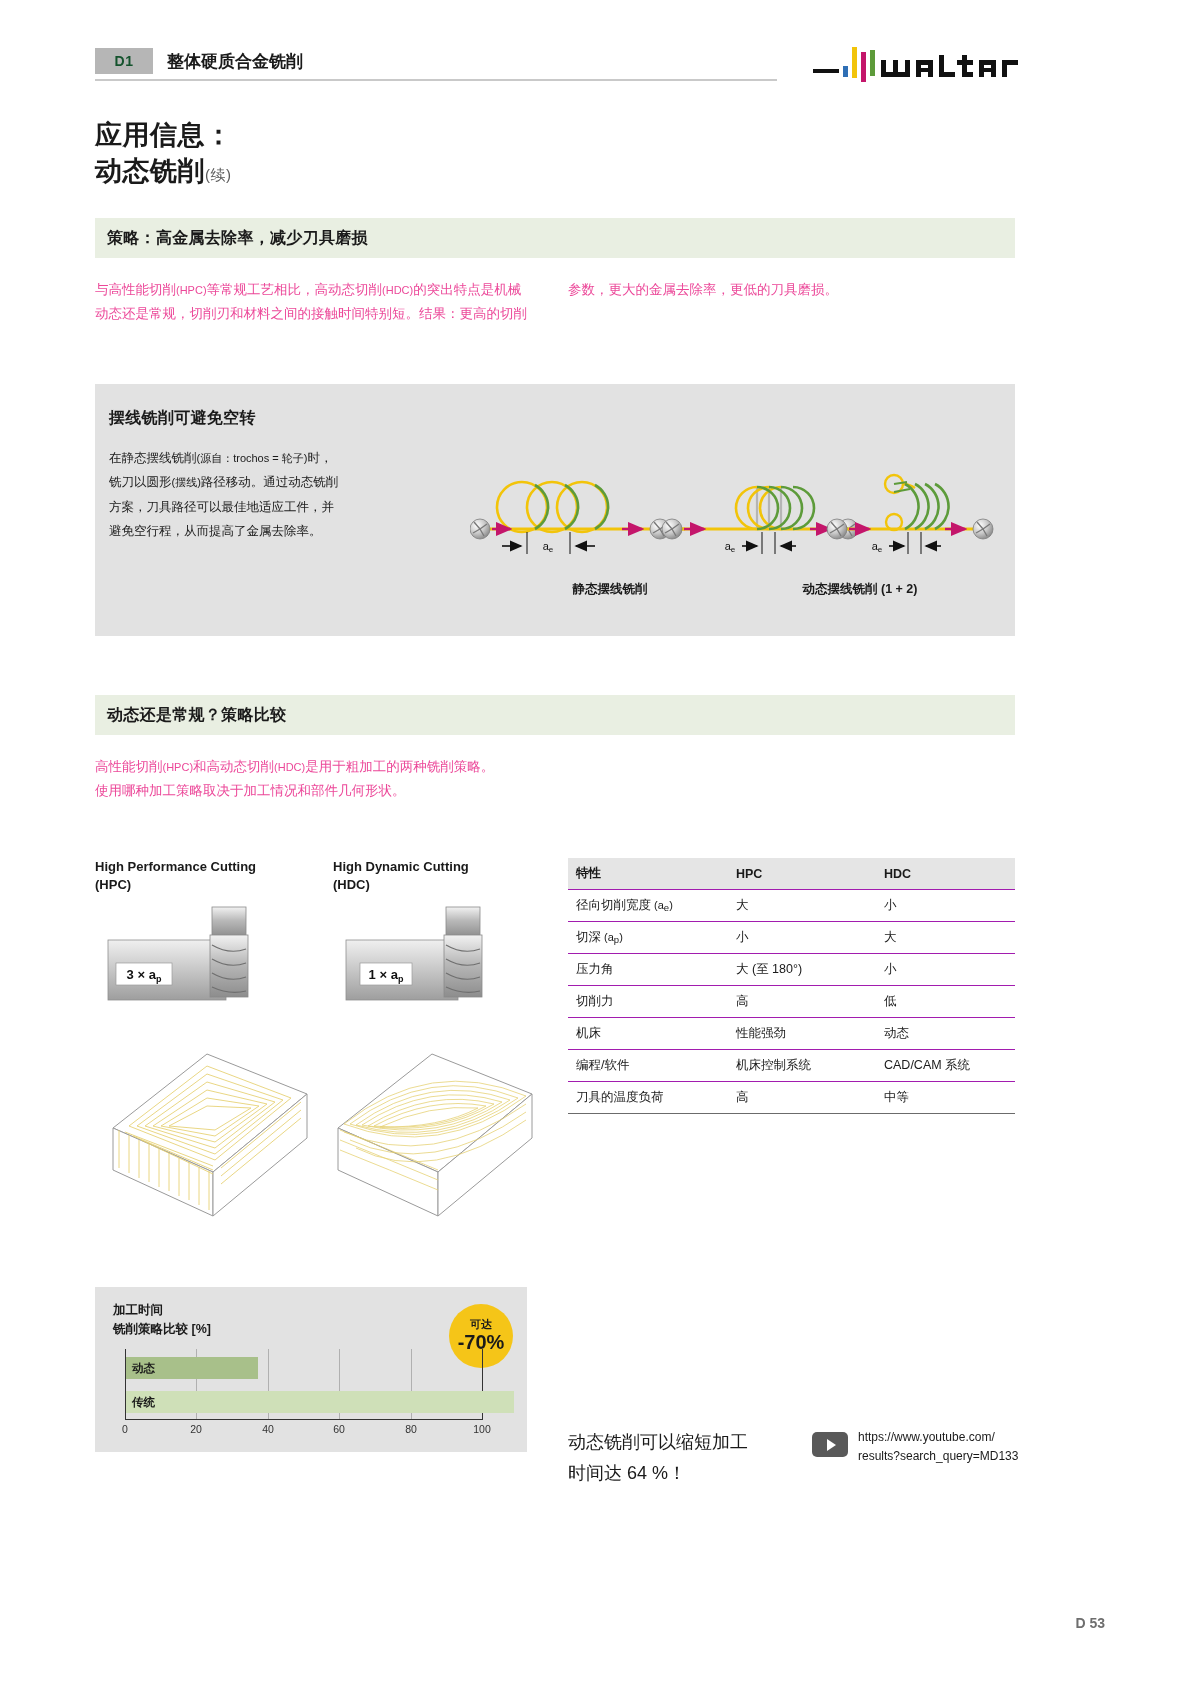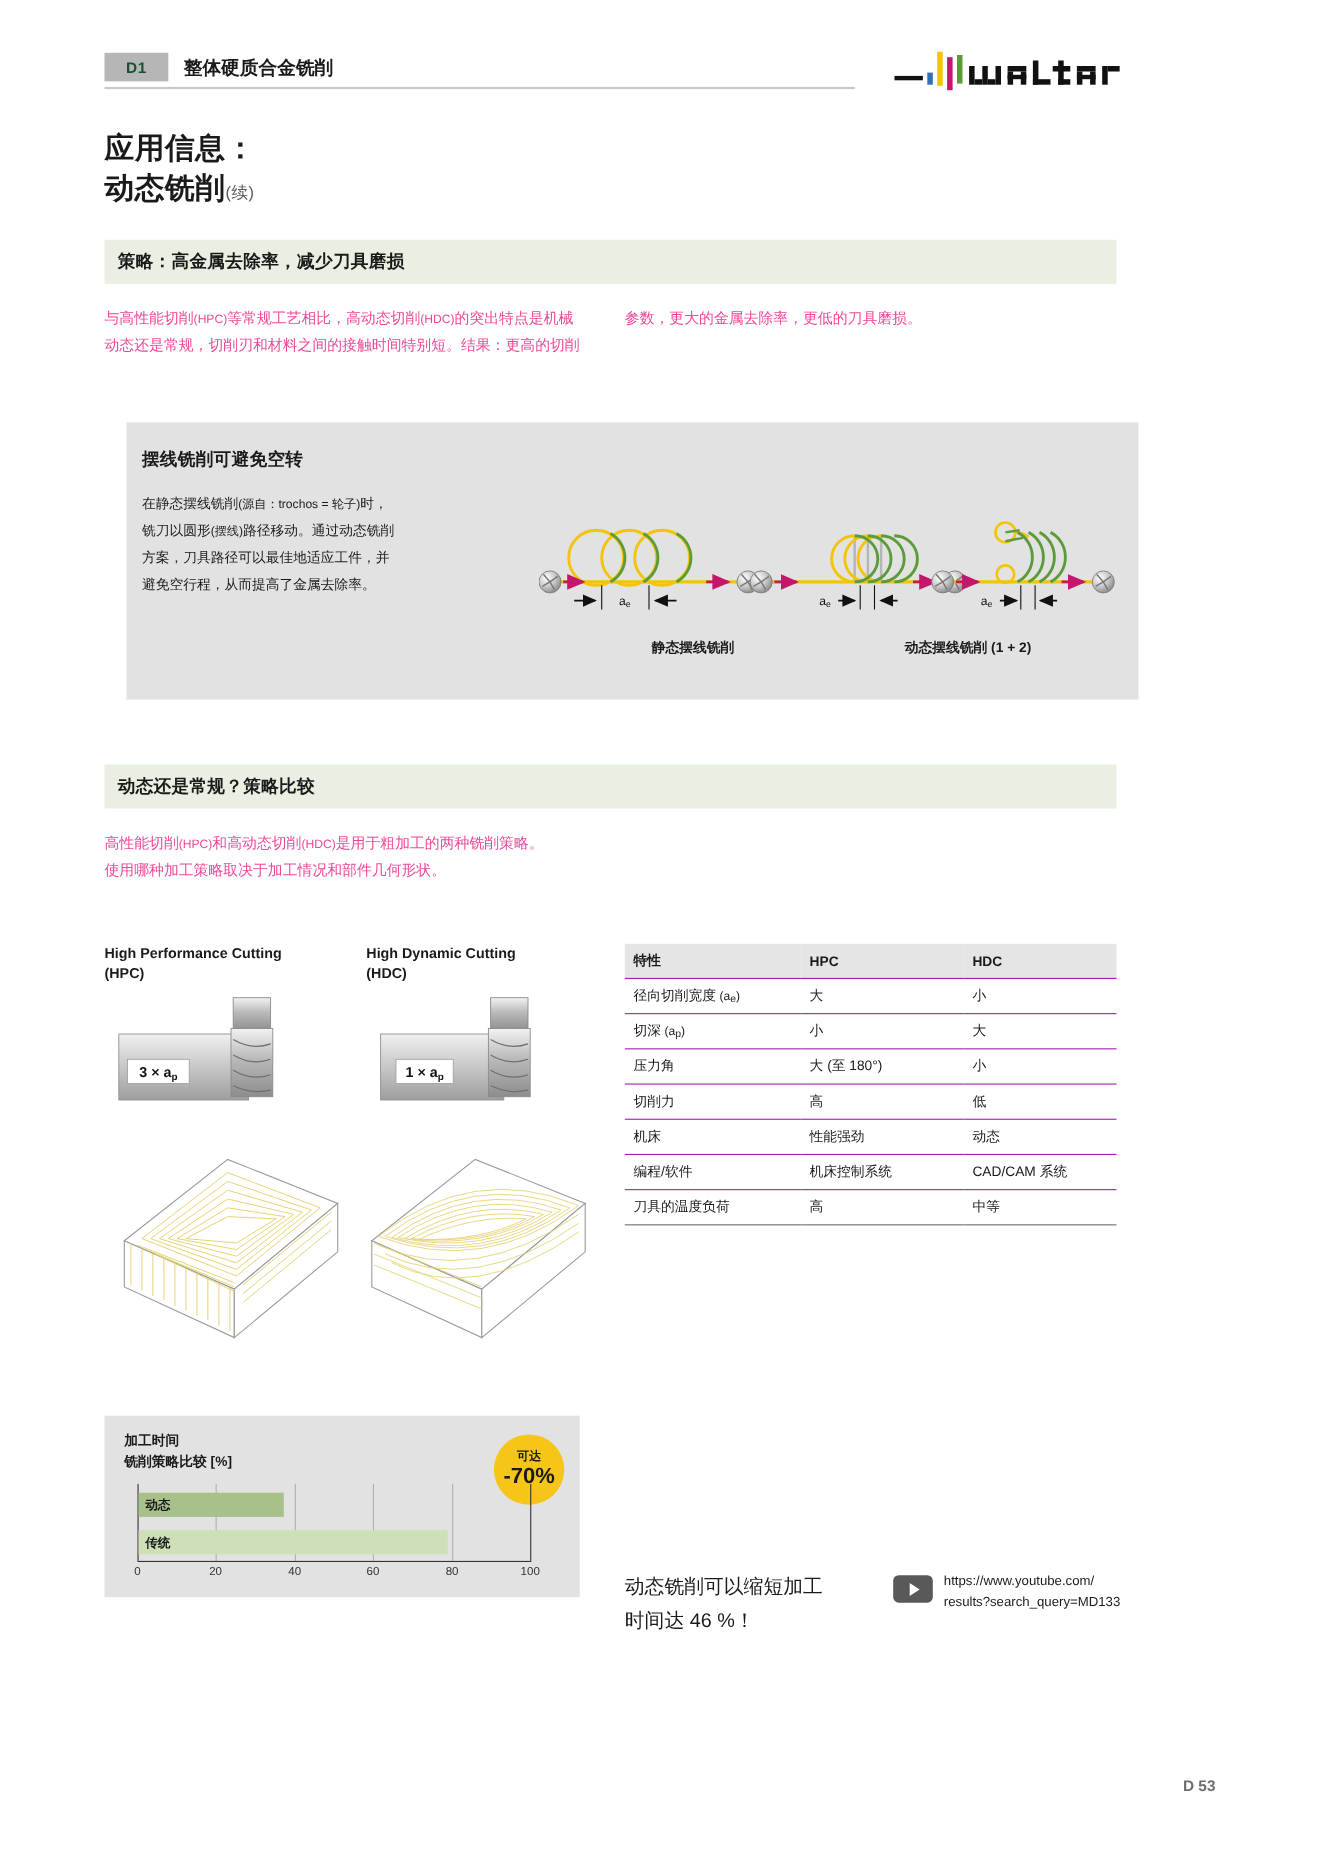--- a/index.html
+++ b/index.html
@@ -159,21 +159,21 @@
   <div class="greenbar" style="top:218px;">
     <span>策略：高金属去除率，减少刀具磨损</span>
   </div>
 
   <div class="bodytext" style="position:absolute; left:95px; top:278px; width:448px;">
     <span>与高性能切削</span><span class="sm">(HPC)</span><span>等常规工艺相比，高动态切削</span><span class="sm">(HDC)</span><span>的突出特点是机械</span><br>
     <span>动态还是常规，切削刃和材料之间的接触时间特别短。结果：更高的切削</span>
   </div>
   <div class="bodytext" style="position:absolute; left:568px; top:278px; width:448px;">参数，更大的金属去除率，更低的刀具磨损。</div>
 
-  <div class="greypanel" style="left:95px; top:384px; width:920px; height:252px;margin-left:20px;">
+  <div class="greypanel" style="left:95px; top:384px; width:920px; height:252px;">
 
     <div class="panel-h" style="position:absolute; left:14px; top:24px;">摆线铣削可避免空转</div>
 
     <div class="panel-p" style="position:absolute; left:14px; top:62px; width:330px;">
       <span>在静态摆线铣削</span><span class="sm">(源自：trochos = 轮子)</span><span>时，</span><br>
       <span>铣刀以圆形</span><span class="sm">(摆线)</span><span>路径移动。通过动态铣削</span><br>
       <span>方案，刀具路径可以最佳地适应工件，并</span><br>
       <span>避免空行程，从而提高了金属去除率。</span>
     </div>
 
@@ -430,38 +430,38 @@
       <div class="tick" style="left:71px;"></div>
       <div class="tick" style="left:143px;"></div>
       <div class="tick" style="left:214px;"></div>
       <div class="tick" style="left:286px;"></div>
       <div class="tick-end" style="left:357px;"></div>
       <div class="axis-h"></div>
 
       <div class="bar bar-dyn" id="bar0" style="left: 1px; top: 8px; width: 132.09px;">
         <span class="lbl">动态</span>
       </div>
-      <div class="bar bar-trad" id="bar1" style="left: 1px; top: 42px; width: 281px; align-items: center;">
+      <div class="bar bar-trad" id="bar1" style="left: 1px; top: 42px; width: 388px; align-items: center;">
         <span class="lbl">传统</span>
       </div>
     </div>
 
     <div class="xlabels">
       <span style="left:0px;">0</span>
       <span style="left:71px;">20</span>
       <span style="left:143px;">40</span>
       <span style="left:214px;">60</span>
       <span style="left:286px;">80</span>
       <span style="left:357px;">100</span>
     </div>
   </div>
 
   <div class="foot-note">
     <span>动态铣削可以缩短加工</span><br>
-    <span>时间达 46 %！</span>
+    <span>时间达 64 %！</span>
   </div>
 
   <div class="yt-box">
       <div class="yt-tri"></div>
     </div>
   <div class="yt-url">
     <span>https://www.youtube.com/</span><br>
     <span>results?search_query=MD133</span>
   </div>
 

